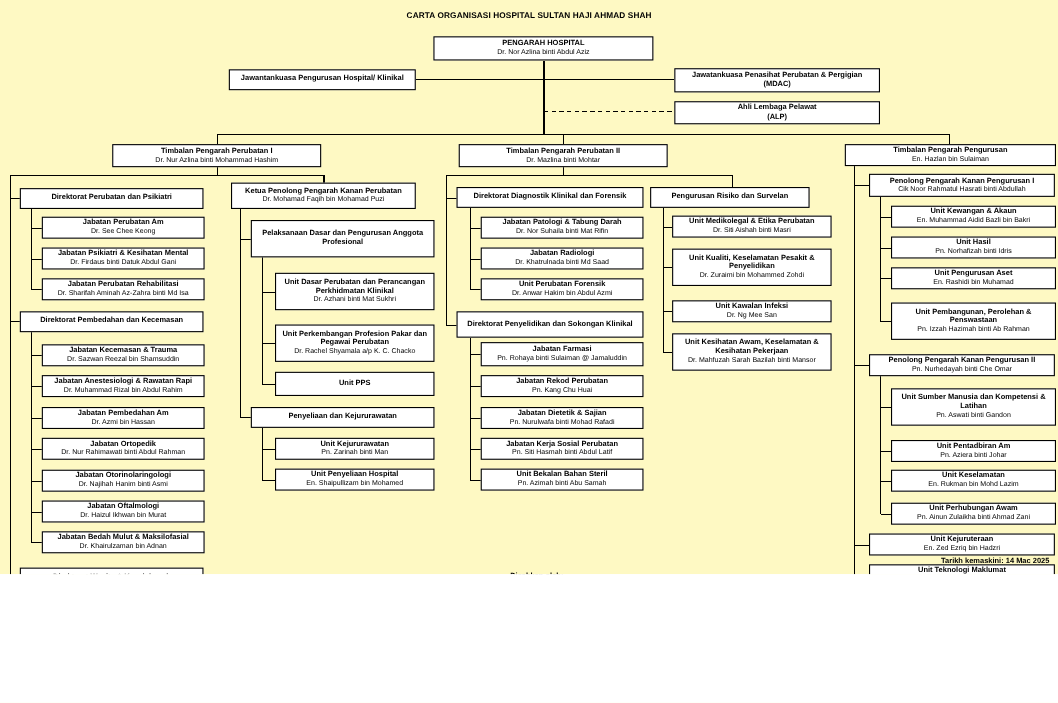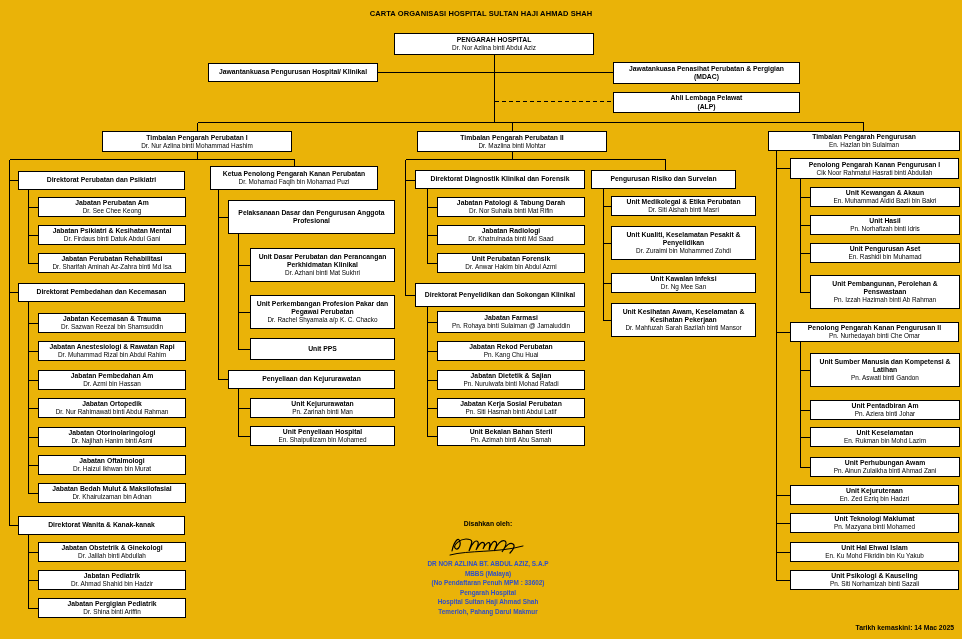--- a/index.html
+++ b/index.html
@@ -1,16 +1,16 @@
 <!DOCTYPE html>
 <html><head>
 <meta charset="utf-8">
 <style>
   html,body{margin:0;padding:0;background:#fff;}
-  #canvas{position:relative;width:962px;height:639px;background:#eab308;overflow:hidden;
+  #canvas{position:relative;width:962px;height:522px;background:#fef9c3;overflow:hidden;
           font-family:"Liberation Sans", sans-serif;color:#000;}
   .page-title{position:absolute;top:9px;left:0;width:100%;text-align:center;
               font-size:7.5px;font-weight:bold;letter-spacing:.1px;}
   .box{position:absolute;border:1px solid #000;background:#fff;box-sizing:border-box;
        display:flex;flex-direction:column;align-items:center;justify-content:center;
        text-align:center;padding:1px 2px;overflow:hidden;}
   .box .t{font-weight:bold;font-size:6.8px;line-height:1.18;white-space:pre-line;}
   .box .n{font-size:6.4px;line-height:1.15;white-space:pre-line;}
   #lines{position:absolute;left:0;top:0;width:962px;height:639px;pointer-events:none;}
   .cert{position:absolute;left:388px;top:520px;width:200px;text-align:center;}

